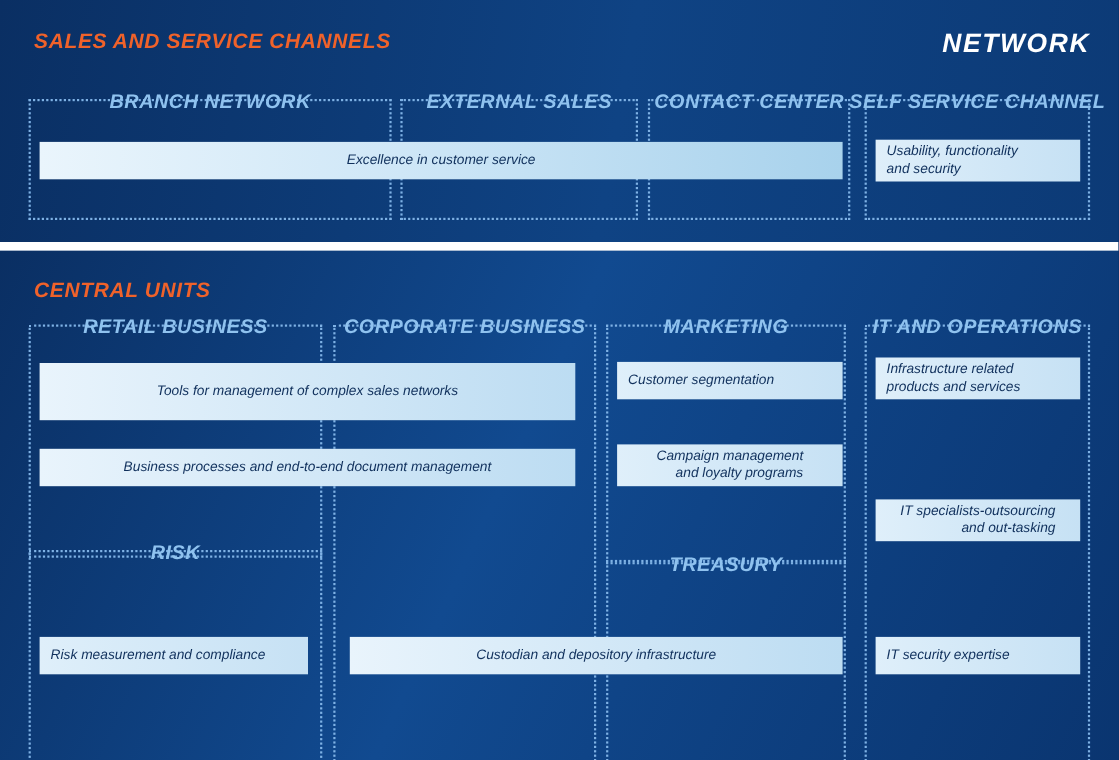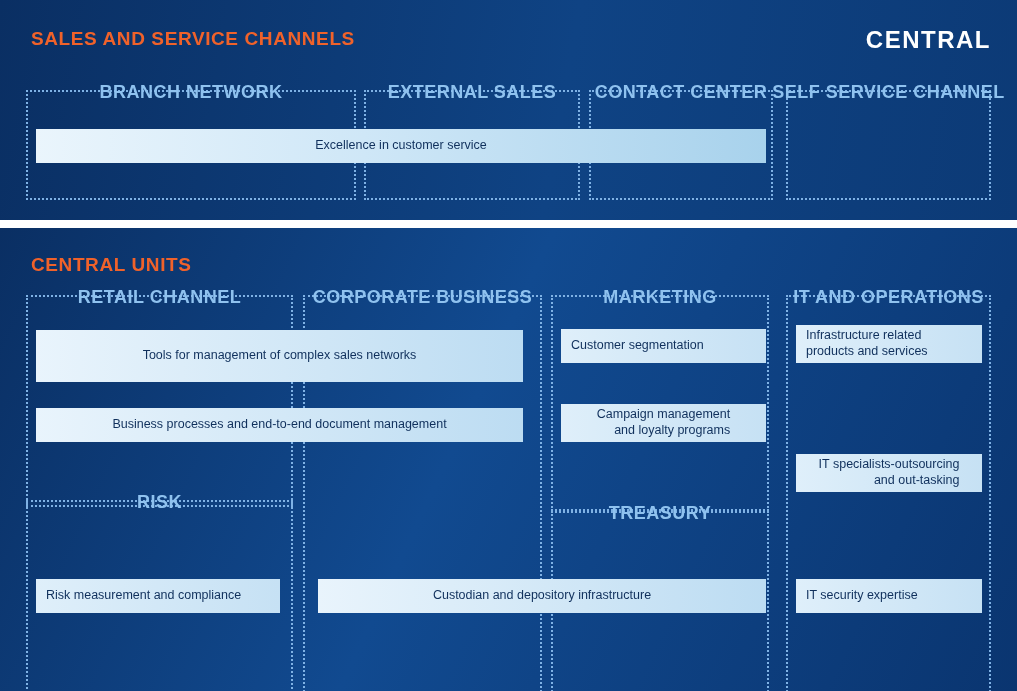--- a/index.html
+++ b/index.html
@@ -9,20 +9,21 @@
   }
   body {
     font-family: "Liberation Sans", sans-serif;
   }
   .page {
     position: relative;
     width: 1017px;
     height: 691px;
     overflow: hidden;
     background: #0d3a73;
+    font-style: italic;
   }
 
   
   .section-top {
     position: absolute;
     left: 0; top: 0;
     width: 1017px;
     height: 220px;
     background: linear-gradient(100deg, #0a2f63 0%, #0f4384 55%, #0c3a76 100%);
   }
@@ -111,48 +112,50 @@
 
   .nowrap { white-space: pre-line; }
 </style>
 </head>
 <body>
 
 <div class="page">
 
   <div class="section-top">
     <div class="section-title" id="title-sales">SALES AND SERVICE CHANNELS</div>
-    <div class="brand">CENTRAL</div>
+    <div class="brand">NETWORK</div>
 
     <div class="group" style="left:26px; top:90px; width:330px; height:110px;">
       <div class="group-label">BRANCH NETWORK</div>
     </div>
 
     <div class="group" style="left:589px; top:90px; width:184px; height:110px;">
       <div class="group-label">CONTACT CENTER</div>
     </div>
 
     <div class="group" style="left:364px; top:90px; width:216px; height:110px;">
       <div class="group-label">EXTERNAL SALES</div>
     </div>
 
     <div class="group" style="left:786px; top:90px; width:205px; height:110px;">
       <div class="group-label">SELF SERVICE CHANNEL</div>
     </div>
 
     <div class="card grad-wide nowrap" style="left:36px; top:129px; width:730px; height:34px;">Excellence in customer service</div>
+    <div class="card grad-small nowrap left-align" style="left:796px; top:127px; width:186px; height:38px;">Usability, functionality
+and security</div>
   </div>
 
   <div class="divider"></div>
 
   <div class="section-bottom">
     <div class="section-title" id="title-central" style="top:26px;">CENTRAL UNITS</div>
 
     <div class="group" style="left:26px; top:67px; width:267px; height:212px;">
-      <div class="group-label">RETAIL CHANNEL</div>
+      <div class="group-label">RETAIL BUSINESS</div>
     </div>
 
     <div class="group" style="left:303px; top:67px; width:239px; height:417px;">
       <div class="group-label">CORPORATE BUSINESS</div>
     </div>
 
     <div class="group" style="left:551px; top:67px; width:218px; height:216px;">
       <div class="group-label">MARKETING</div>
     </div>
 

